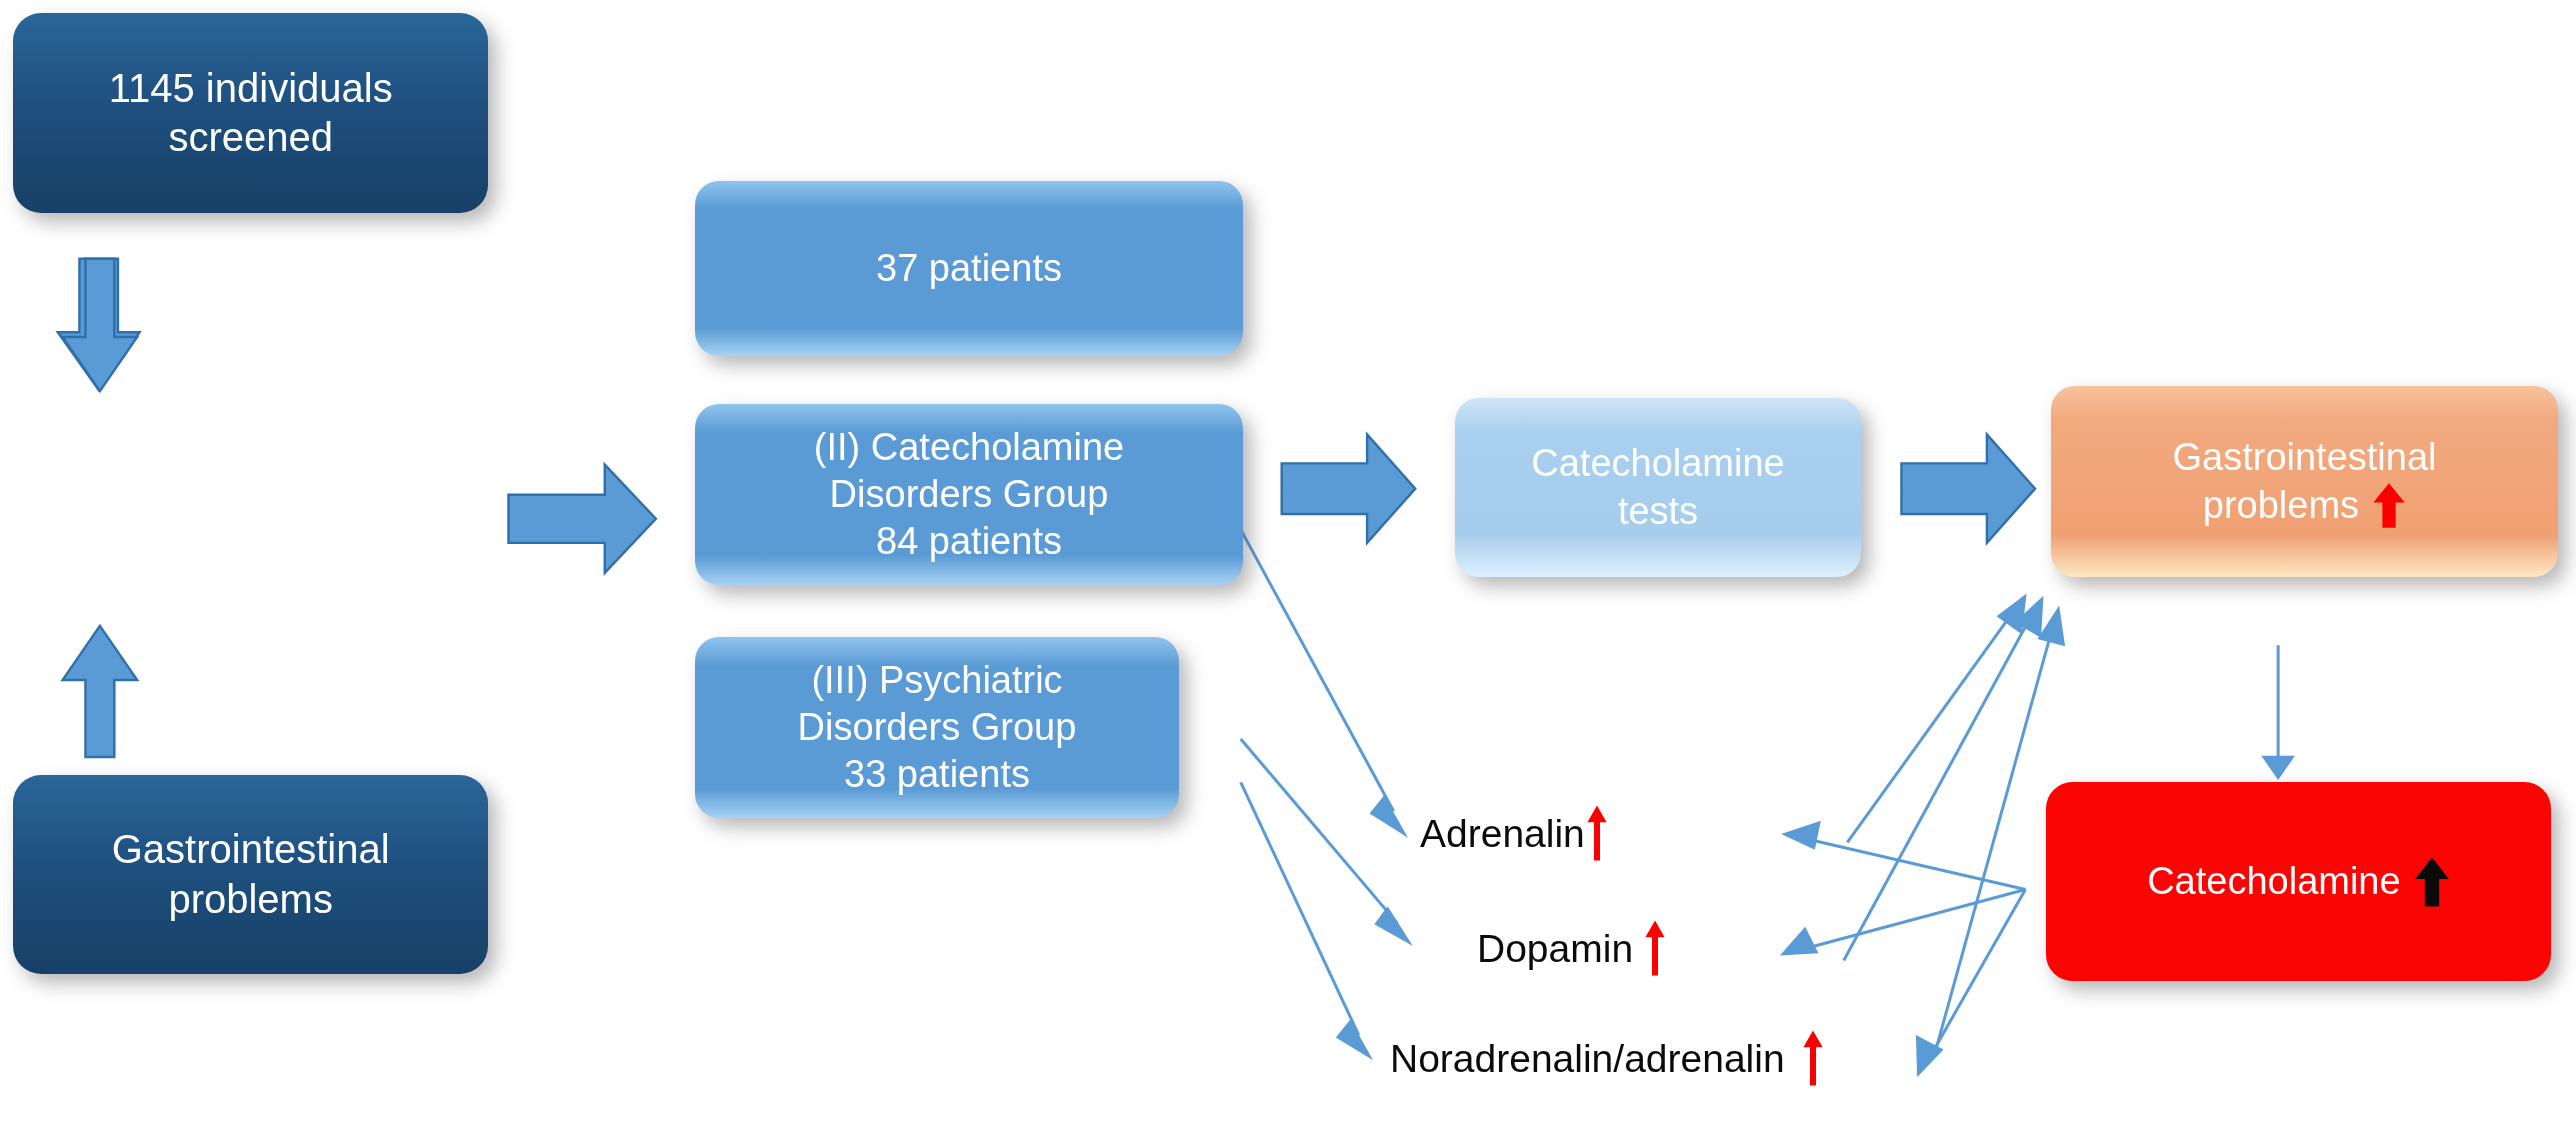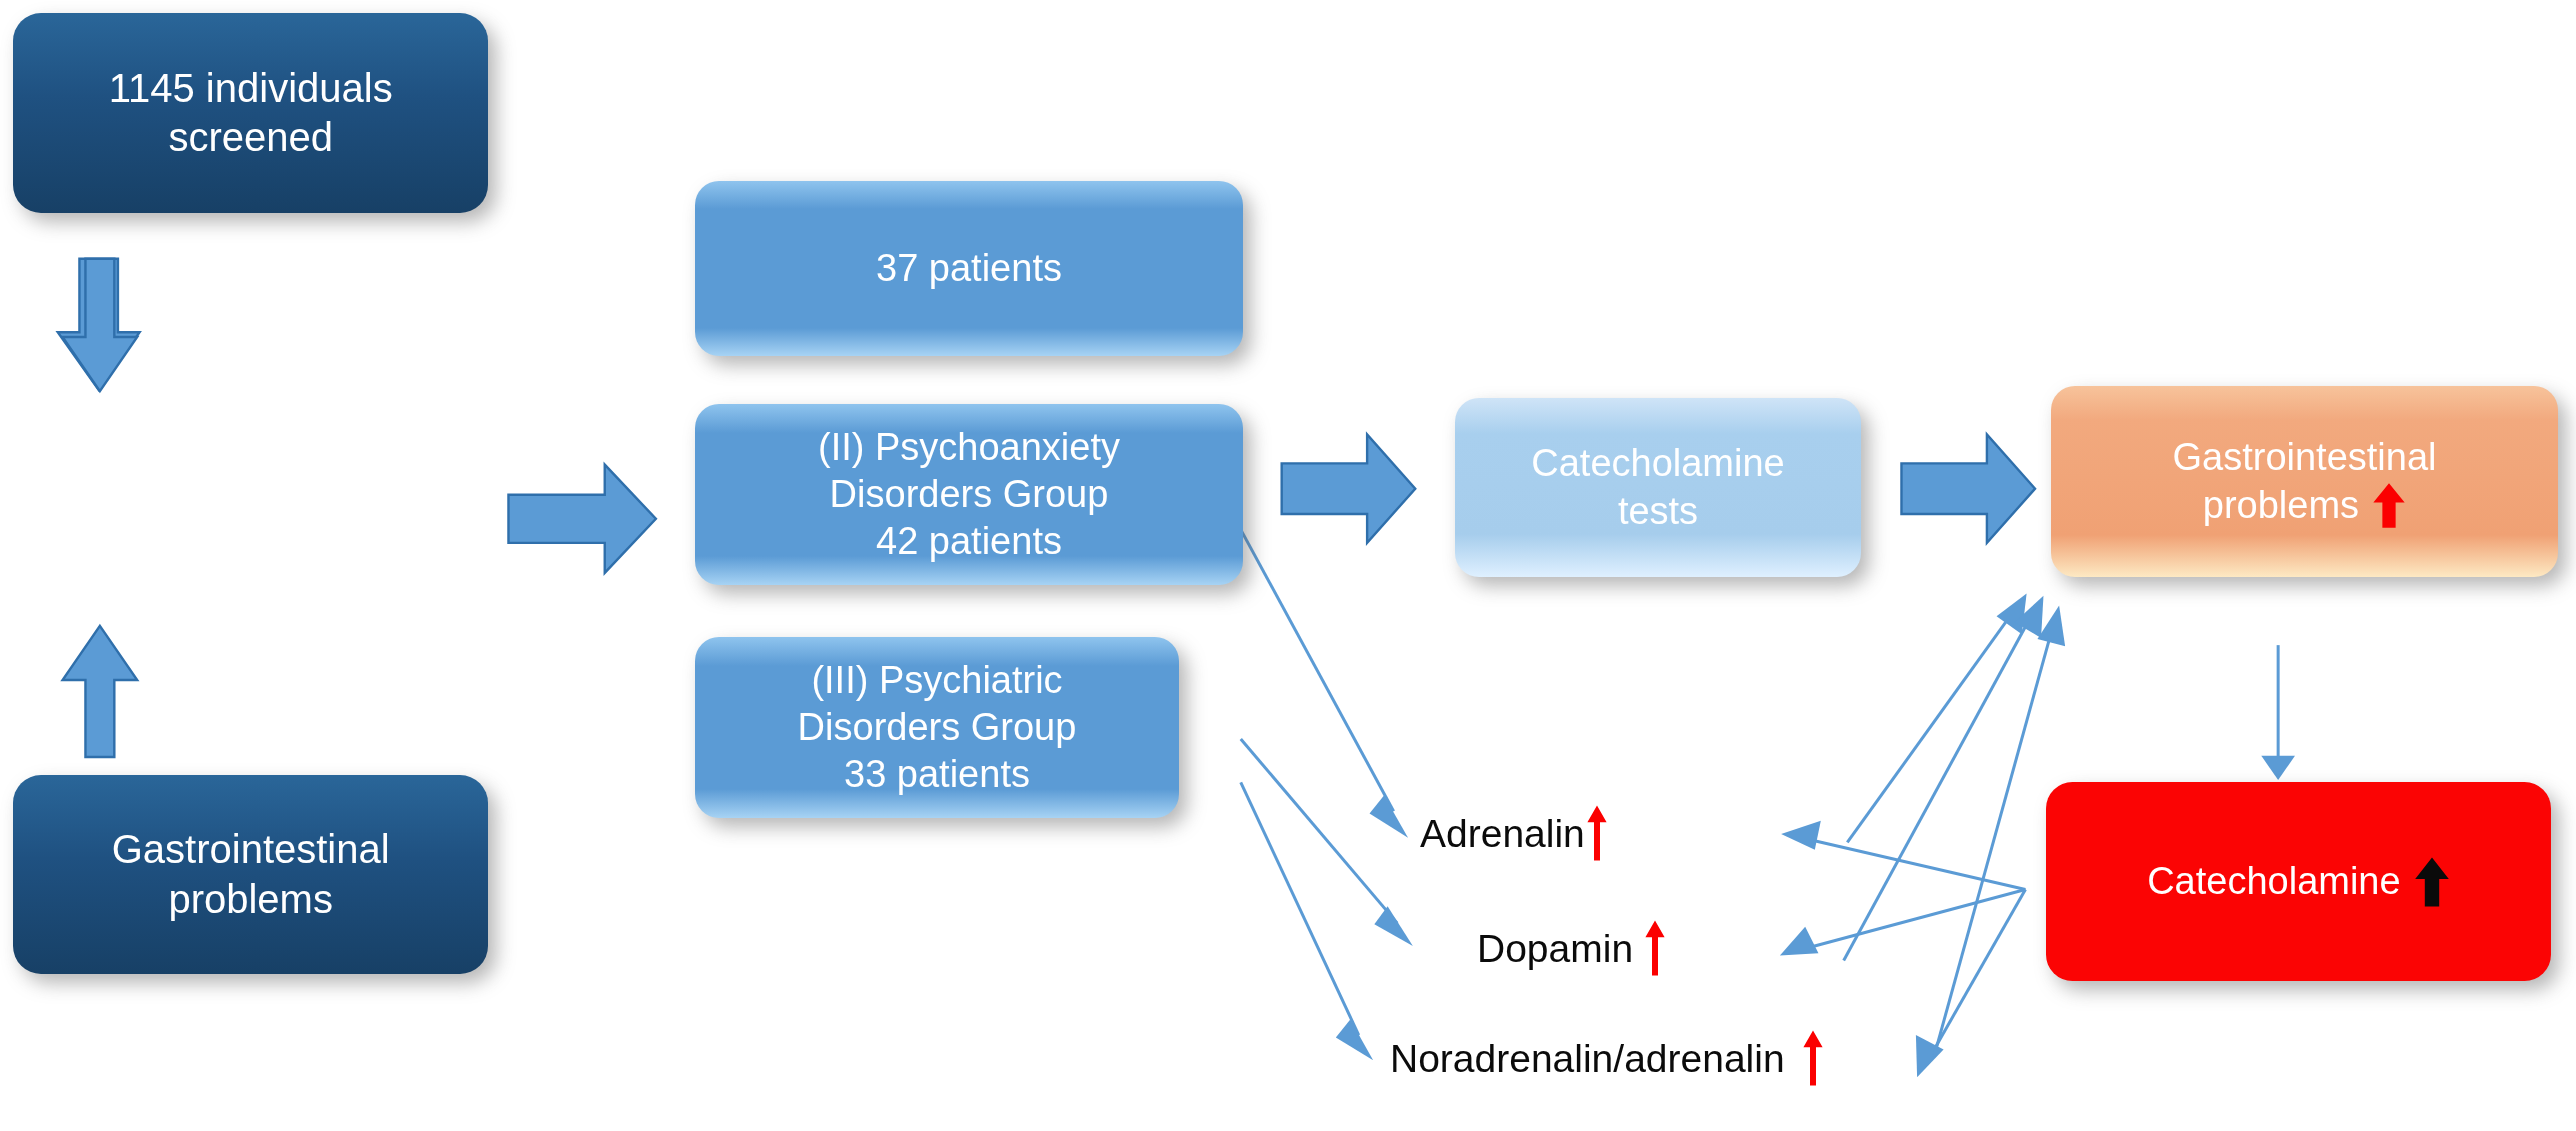--- a/index.html
+++ b/index.html
@@ -187,23 +187,23 @@
   <div class="node node-dark" style="left:13.2px; top:775px; width:475px; height:199px;">
     <span class="line">Gastrointestinal</span>
     <span class="line">problems</span>
   </div>
 
   <div class="node node-mid" style="left:695px; top:181px; width:548px; height:175px;">
     <span class="line">37 patients</span>
   </div>
 
   <div class="node node-mid" style="left:695px; top:404px; width:548px; height:181px;">
-    <span class="line">(II) Psychoanxiety</span>
+    <span class="line">(II) Catecholamine</span>
     <span class="line">Disorders Group</span>
-    <span class="line">42 patients</span>
+    <span class="line">84 patients</span>
   </div>
 
   <div class="node node-mid" style="left:695px; top:637px; width:484px; height:181px;">
     <span class="line">(III) Psychiatric</span>
     <span class="line">Disorders Group</span>
     <span class="line">33 patients</span>
   </div>
 
   <div class="node node-pale" style="left:1455px; top:398px; width:406px; height:179px;">
     <span class="line">Catecholamine</span>

